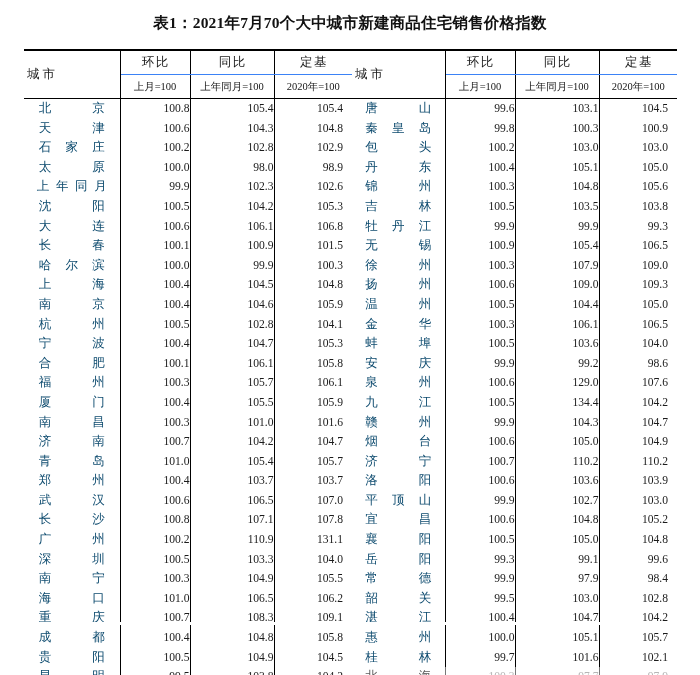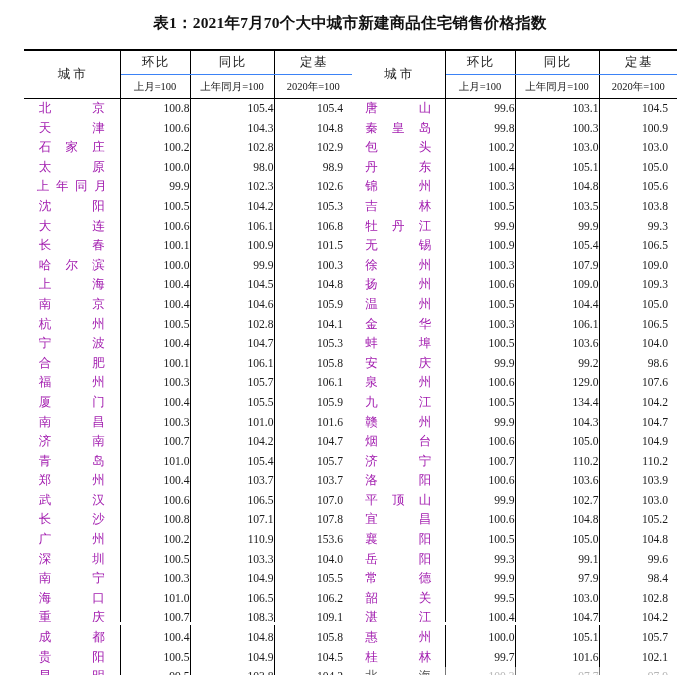--- a/index.html
+++ b/index.html
@@ -59,21 +59,21 @@
 
   
   .rule-top > th {
     border-top: 2.1px solid #000;
   }
 
   
   th.city-head {
     border-bottom: 1.1px solid #000;
     border-right: 1.1px solid #000;
-    text-align: center;
+    text-align: left;
     font-weight: normal;
     font-size: 12.5px;
     letter-spacing: 3px;
     text-indent: 3px;
     height: 46px;
   }
   th.grp {
     border-bottom: 1px solid #3b82f6;
     border-right: 1.1px solid #000;
     text-align: center;
@@ -96,21 +96,21 @@
   th.sub.last { border-right: none; }
 
   
   td.city {
     border-right: 1.1px solid #000;
     text-align: center;
     font-size: 12.5px;
     height: 19.6px;
     line-height: 19.6px;
     white-space: nowrap;
-    color: #a21caf;
+    color: #0c4a6e;
   }
   td.city .nm {
     display: inline-block;
     width: 66px;
     text-align: justify;
     text-align-last: justify;
     font-size: 12.5px;
   }
   td.city .nm4 { width: 70px; letter-spacing: 0px; }
 
@@ -312,21 +312,21 @@
           <tr>
             <td class="city"><span class="nm">长沙</span></td>
             <td class="val">100.8</td>
             <td class="val">107.1</td>
             <td class="val last">107.8</td>
           </tr>
           <tr>
             <td class="city"><span class="nm">广州</span></td>
             <td class="val">100.2</td>
             <td class="val">110.9</td>
-            <td class="val last">153.6</td>
+            <td class="val last">131.1</td>
           </tr>
           <tr>
             <td class="city"><span class="nm">深圳</span></td>
             <td class="val">100.5</td>
             <td class="val">103.3</td>
             <td class="val last">104.0</td>
           </tr>
           <tr>
             <td class="city"><span class="nm">南宁</span></td>
             <td class="val">100.3</td>

